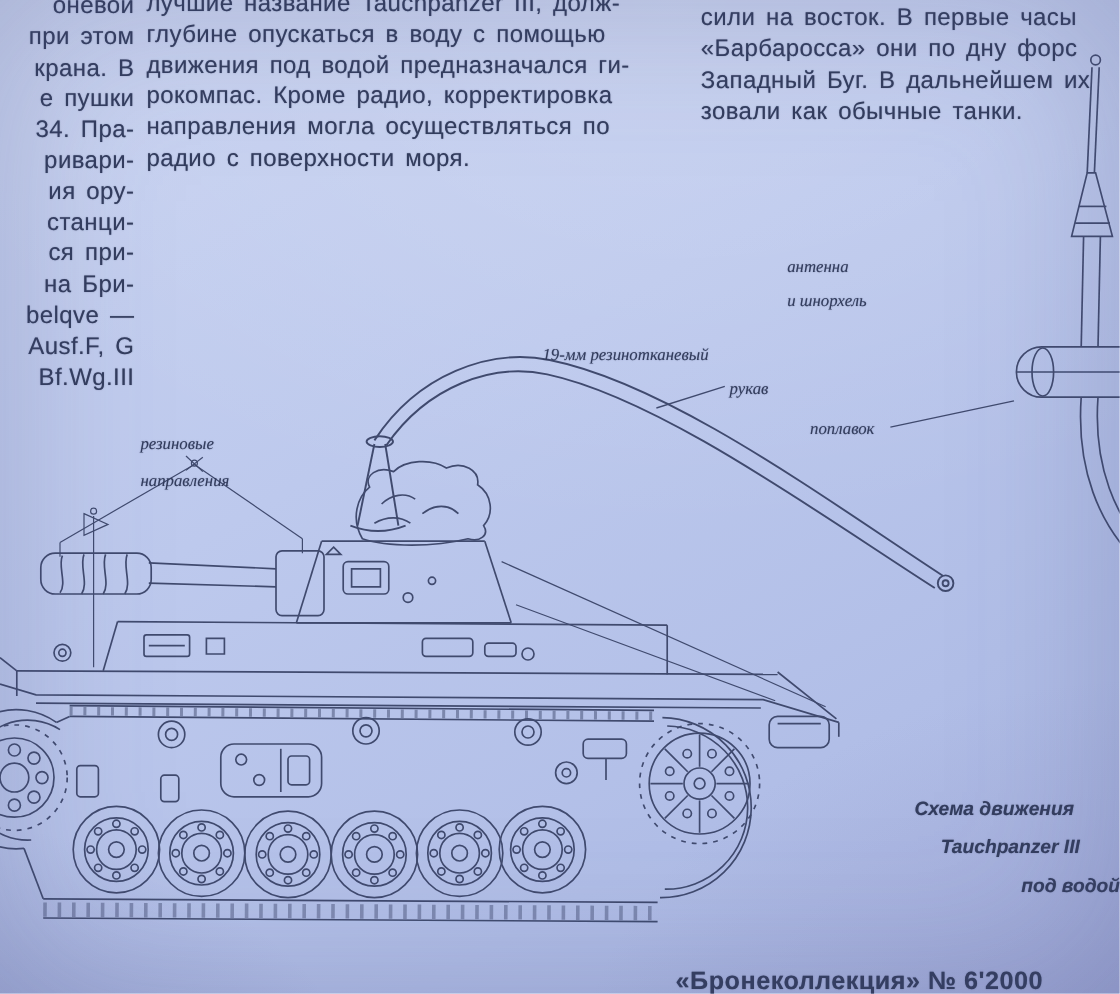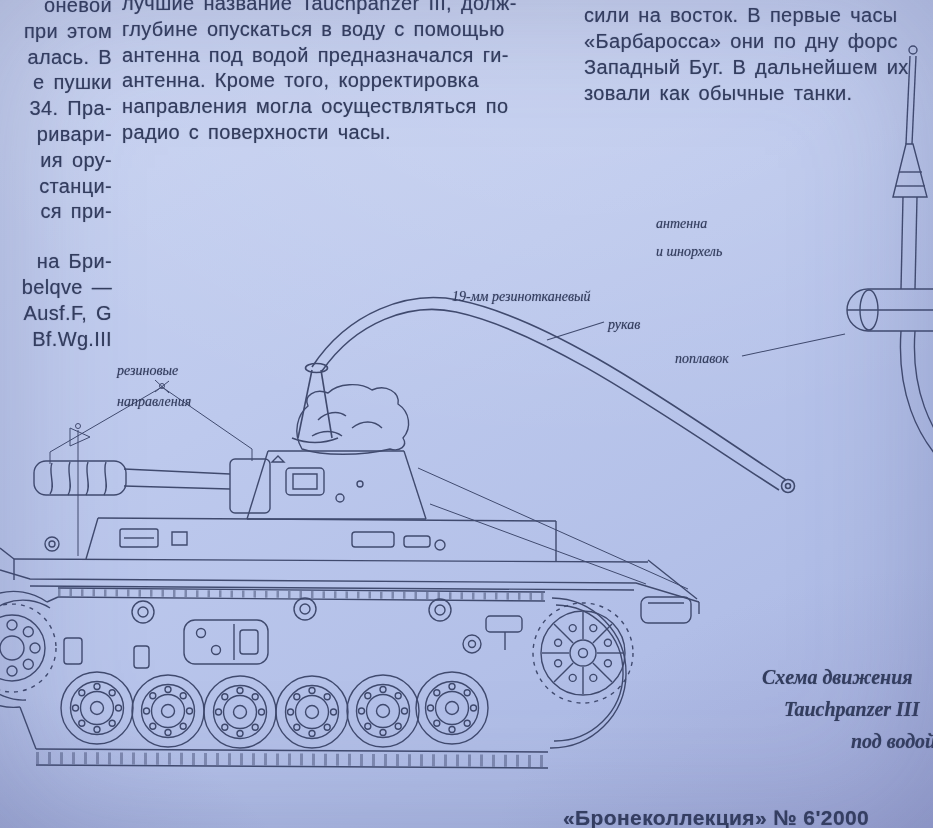--- a/index.html
+++ b/index.html
@@ -12,25 +12,25 @@
       radial-gradient(80% 60% at -10% 115%, rgba(95,100,160,.35), rgba(95,100,160,0) 55%),
       radial-gradient(120% 90% at 60% 0%, rgba(255,255,255,.16), rgba(255,255,255,0) 60%),
       linear-gradient(150deg,#cad4f1 0%, #bdc9ed 40%, #b1bee7 75%, #a9b5e1 100%);
   }
   .abs{position:absolute}
   .soft{text-shadow:0 0 1px rgba(52,62,94,.55)}
   .body-text{font-size:20px;line-height:25.8px;letter-spacing:.35px;word-spacing:3px}
   #col-left{left:0;top:-7px;width:112px;text-align:right}
   #col-mid{left:122px;top:-9px;width:440px;white-space:nowrap}
   #col-right{left:584px;top:2px;width:420px;line-height:26px;white-space:nowrap}
-  .grp2{margin-top:24px}
+  .grp2{}
   .lbl{font-family:"Liberation Serif",serif;font-style:italic;font-weight:normal;
        font-size:14px;line-height:28px;white-space:nowrap}
-  .cap{font-family:Liberation Serif, serif;font-style:italic;font-weight:bold;
-       font-size:20px;white-space:nowrap}
+  .cap{font-family:Liberation Sans, sans-serif;font-style:italic;font-weight:bold;
+       font-size:16px;white-space:nowrap}
   #footer{left:563px;top:806px;font-weight:bold;font-size:21px;letter-spacing:.4px;white-space:nowrap}
   svg *{vector-effect:non-scaling-stroke}
 </style>
 </head>
 <body>
 
 <svg class="abs" style="left:0;top:0" width="933" height="828" viewBox="0 0 933 828">
   <defs>
     <g id="rw" fill="none">
       <circle r="36"></circle>
@@ -232,42 +232,42 @@
     <g stroke-width="1.1">
       <path d="M604,322 L547,340"></path>
       <path d="M742,356 L845,334"></path>
     </g>
   </g>
 </svg>
 
 <div id="col-left" class="abs body-text soft">
   <div>оневой</div>
   <div>при этом</div>
-  <div>алась. В</div>
+  <div>крана. В</div>
   <div>е пушки</div>
   <div>34. Пра-</div>
   <div>ривари-</div>
   <div>ия ору-</div>
   <div>станци-</div>
   <div>ся при-</div>
   <div class="grp2">
     <div>на Бри-</div>
     <div>belqve —</div>
     <div>Ausf.F, G</div>
     <div>Bf.Wg.III</div>
   </div>
 </div>
 
 <div id="col-mid" class="abs body-text soft">
   <div>лучшие название Tauchpanzer III, долж-</div>
   <div>глубине опускаться в воду с помощью</div>
-  <div>антенна под водой предназначался ги-</div>
-  <div>антенна. Кроме того, корректировка</div>
+  <div>движения под водой предназначался ги-</div>
+  <div>рокомпас. Кроме радио, корректировка</div>
   <div>направления могла осуществляться по</div>
-  <div>радио с поверхности часы.</div>
+  <div>радио с поверхности моря.</div>
 </div>
 
 <div id="col-right" class="abs body-text soft">
   <div>сили на восток. В первые часы</div>
   <div>«Барбаросса» они по дну форс</div>
   <div>Западный Буг. В дальнейшем их</div>
   <div>зовали как обычные танки.</div>
 </div>
 
 <div class="abs lbl soft" style="left:656px;top:210px">

